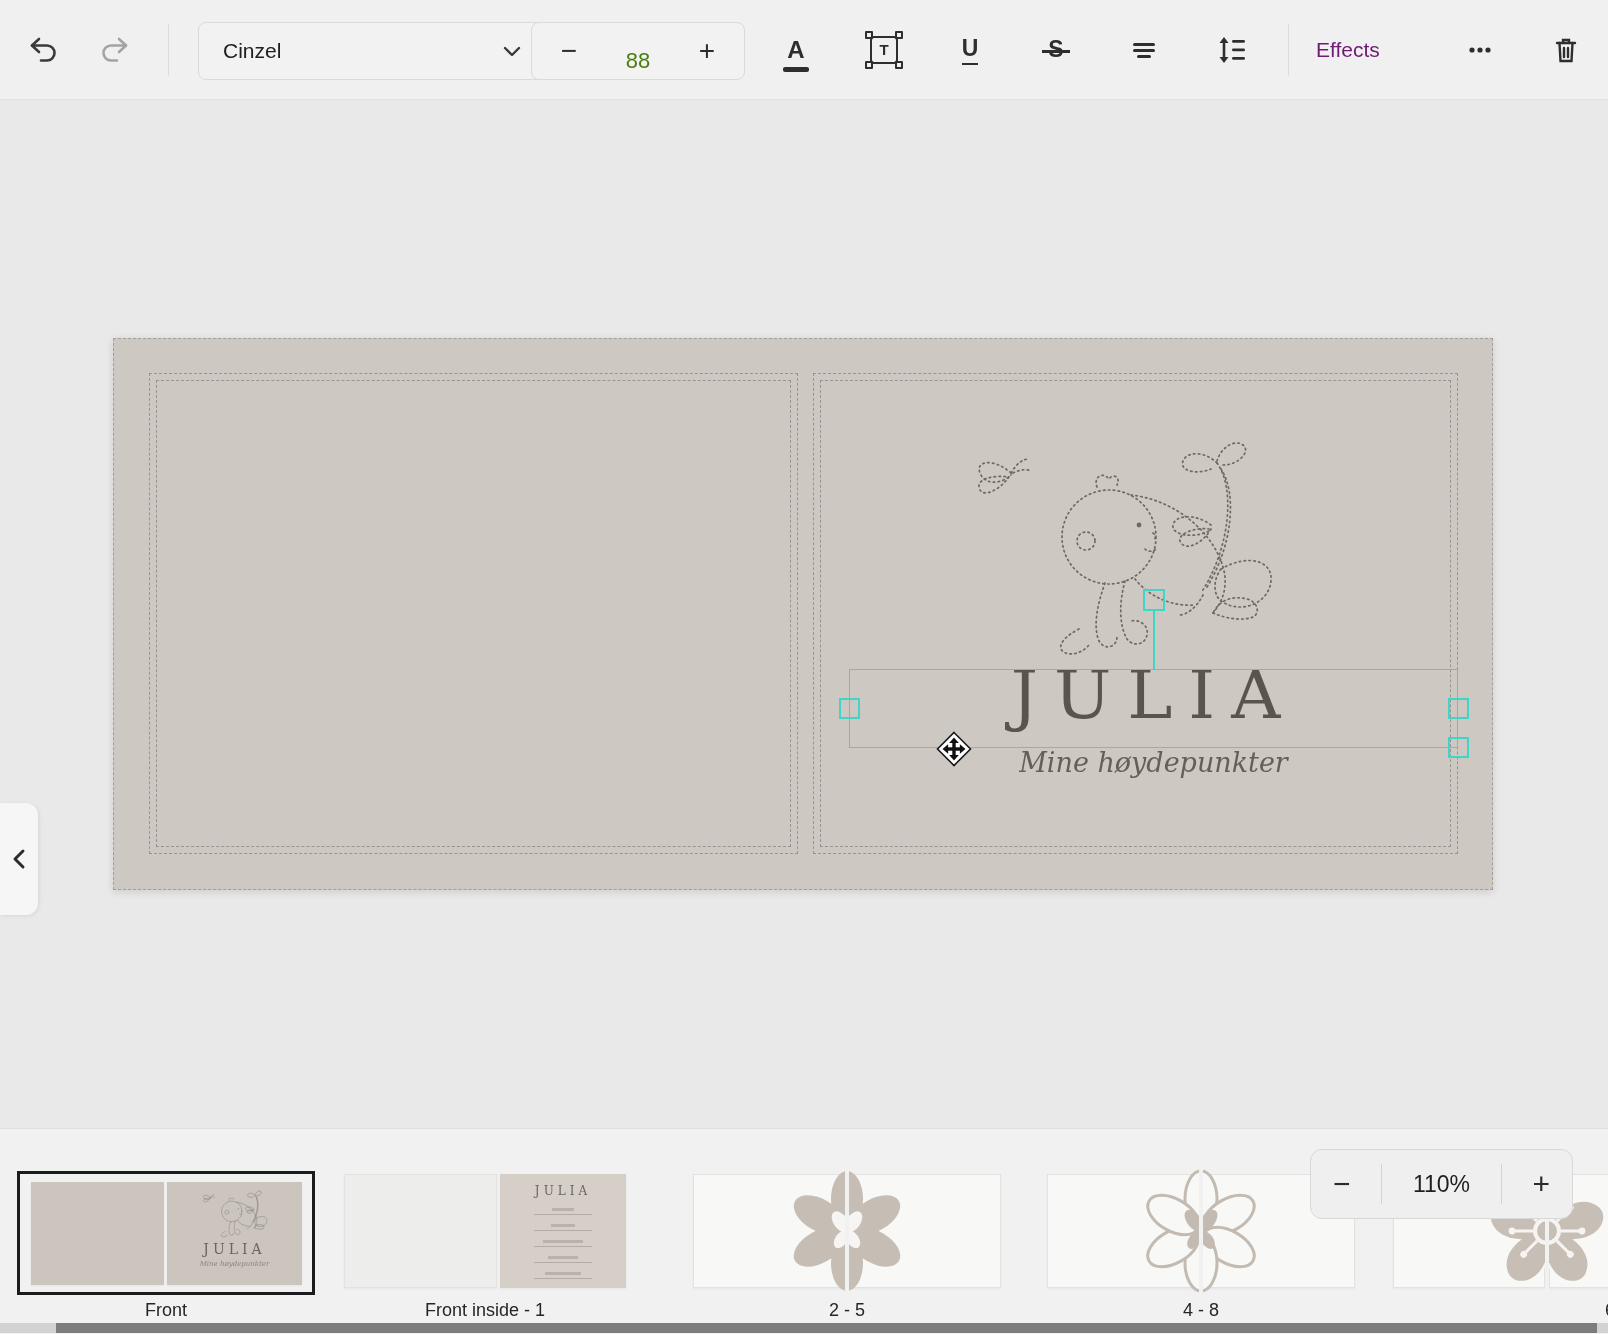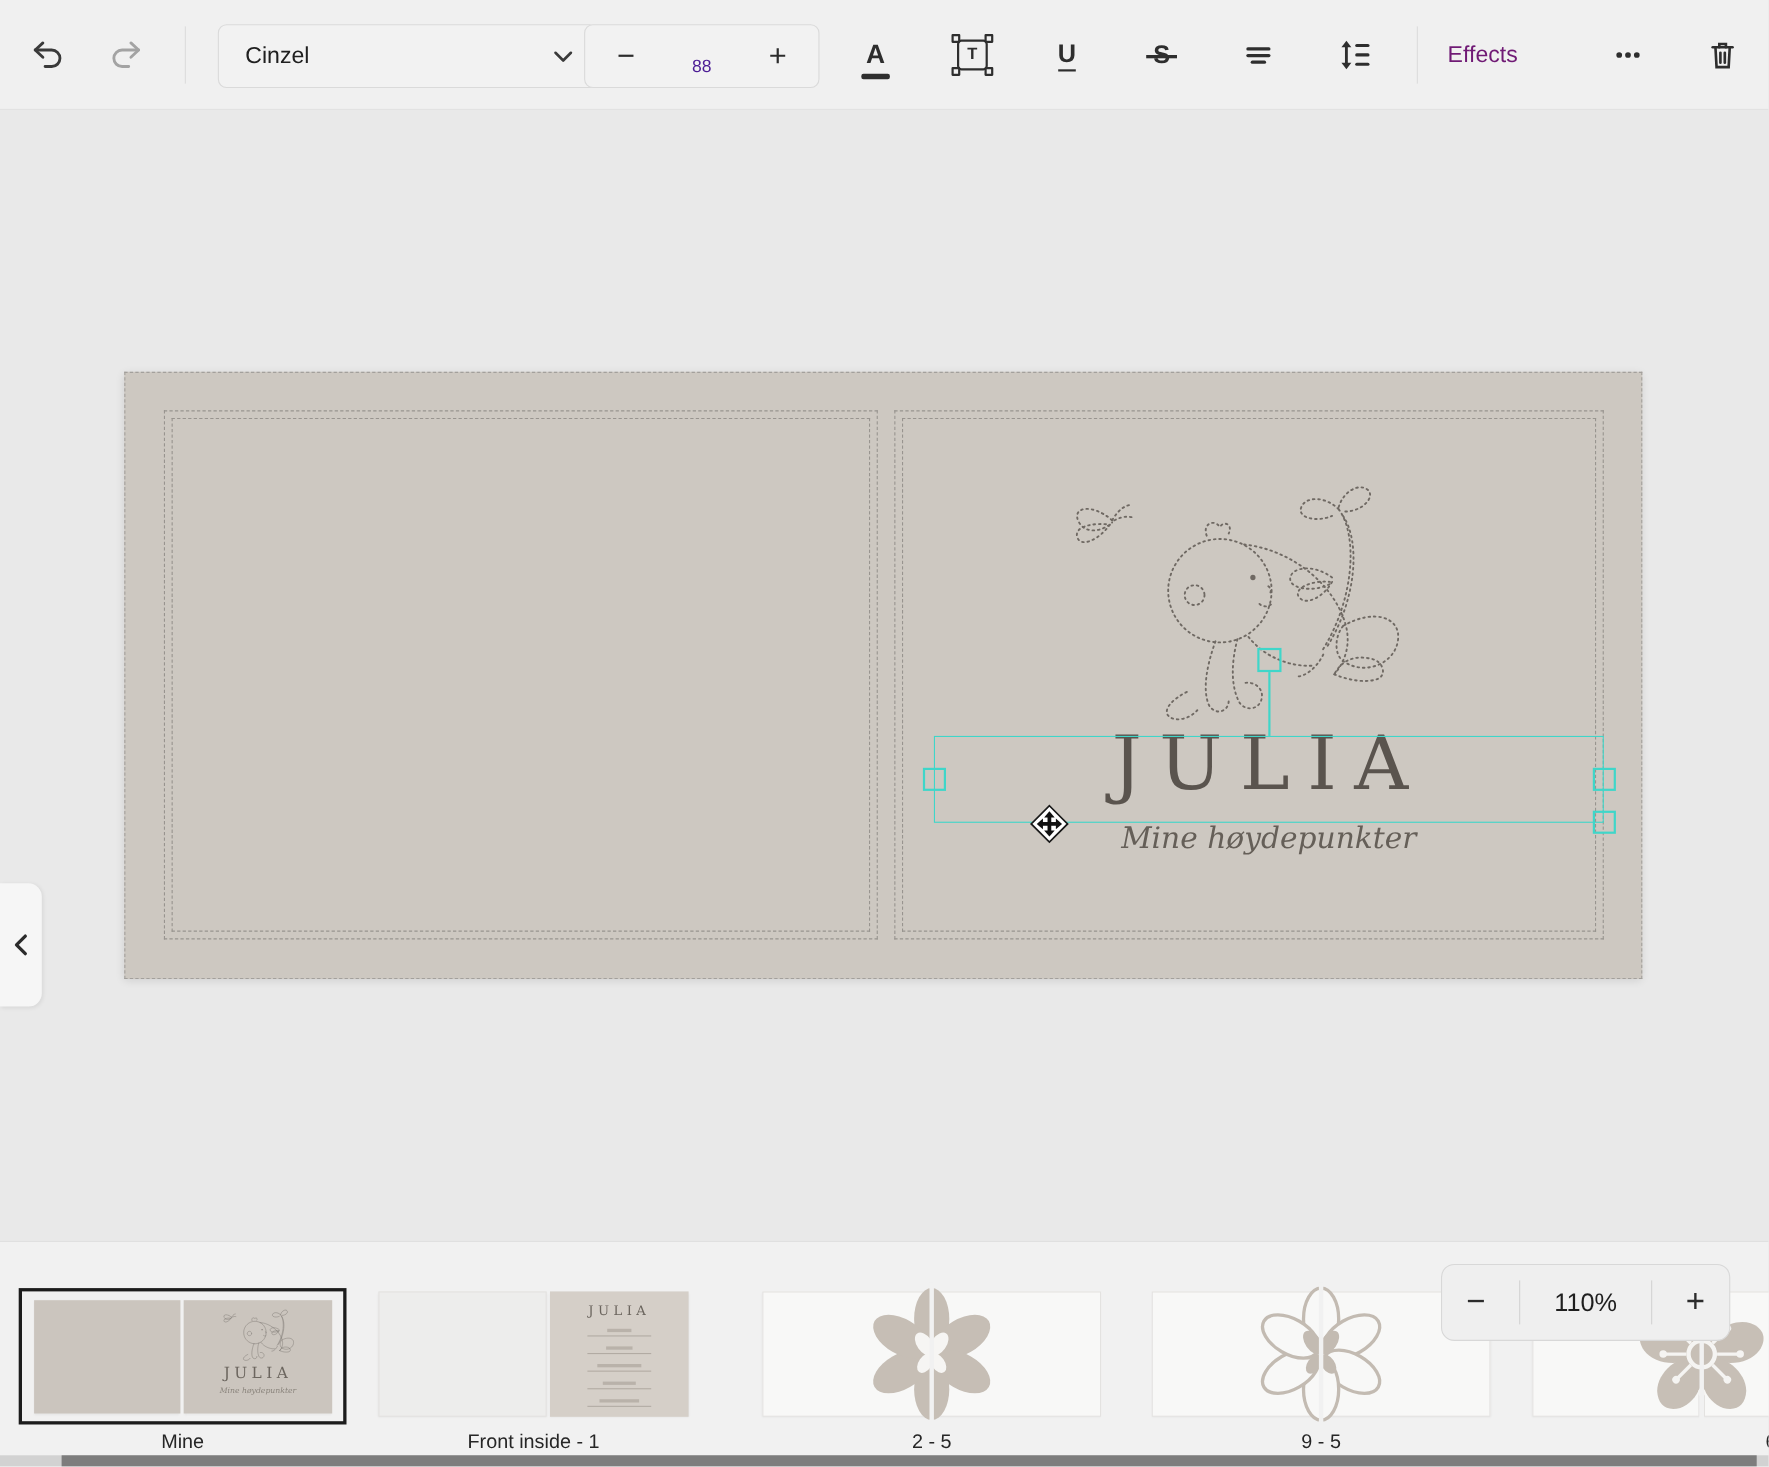--- a/index.html
+++ b/index.html
@@ -8,21 +8,21 @@
 
   
   .toolbar { position:absolute; left:0; top:0; width:1608px; height:100px; background:#f0f0f0; border-bottom:1px solid #e2e2e2; z-index:30; }
   .tb-icon { position:absolute; top:50%; transform:translateY(-50%); width:44px; height:44px; display:flex; align-items:center; justify-content:center; cursor:pointer; }
   .tb-sep { position:absolute; top:24px; width:1px; height:52px; background:#dcdcdc; }
   .tb-box { position:absolute; top:22px; height:58px; background:#f2f2f2; border:1px solid #dadada; border-radius:8px; display:flex; align-items:center; }
   .font-box { left:198px; width:346px; justify-content:space-between; padding:0 20px 0 24px; cursor:pointer; }
   .font-name { font-size:21px; color:#202020; }
   .size-box { left:531px; width:214px; justify-content:space-between; padding:0 20px; }
   .stepper-btn { font-size:28px; color:#2c2c2c; cursor:pointer; line-height:1; width:34px; text-align:center; }
-  .size-value { font-size:16px; color:#4c1d95;margin-top:20px; }
+  .size-value { font-size:22px; color:#4d7c0f;margin-top:20px; }
   .effects-label { position:absolute; left:1316px; top:0; height:100px; display:flex; align-items:center; font-size:21px; color:#701a75; cursor:pointer; }
   .icon-A { position:relative; font-family:"Liberation Sans",sans-serif; font-size:24px; color:#2e2e2e; font-weight:bold; }
   .icon-A .bar { position:absolute; left:-4px; right:-4px; bottom:-8px; height:5px; background:#2e2e2e; border-radius:2px; }
   .icon-U { font-size:23px; color:#2e2e2e; font-weight:bold; border-bottom:2.5px solid #2e2e2e; padding-bottom:1px; }
   .icon-S { position:relative; font-size:23px; color:#2e2e2e; font-weight:bold; }
   .icon-S .strike { position:absolute; left:-6px; right:-6px; top:52%; height:2.5px; background:#2e2e2e; }
   .icon-tbox { position:relative; width:28px; height:28px; border:2.2px solid #2e2e2e; border-radius:4px; display:flex; align-items:center; justify-content:center; font-size:15px; font-weight:bold; color:#2e2e2e; }
   .icon-tbox i { position:absolute; width:8px; height:8px; background:#f0f0f0; border:2.2px solid #2e2e2e; border-radius:1px; font-style:normal; }
   .icon-tbox .c1{left:-7px;top:-7px}.icon-tbox .c2{right:-7px;top:-7px}.icon-tbox .c3{left:-7px;bottom:-7px}.icon-tbox .c4{right:-7px;bottom:-7px}
 
@@ -375,21 +375,21 @@
 
   <div class="cover-sel"></div>
   <div class="tpage beige" style="left:31px; top:1182px; width:133px; height:103px"></div>
   <div class="tpage beige" style="left:167px; top:1182px; width:135px; height:103px">
     <svg style="position:absolute; left:32px; top:6px; width:72px; height:52px" viewBox="0 0 330 240">
         <use href="#baby-art"></use>
       </svg>
     <div class="mini-julia" style="left:0; right:0; top:59px; font-size:14px">JULIA</div>
     <div class="mini-script" style="left:0; right:0; top:78px; font-size:7px">Mine høydepunkter</div>
   </div>
-  <div class="thumb-label" style="left:166px">Mine</div>
+  <div class="thumb-label" style="left:166px">Front</div>
 
   <div>
     <div class="tpage" style="left:344px; top:1174px; width:153px; height:114px; background:#ededec"></div>
     <div class="tpage beige" style="left:500px; top:1174px; width:126px; height:114px; background:#d5cfc8">
       <div class="mini-julia" style="left:0; right:0; top:10px; font-size:12px">JULIA</div>
       <div style="position:absolute; left:0; right:0; top:34px">
         <div class="toc-row">
             <div class="txt" style="width:22px"></div>
           </div>
         <div class="toc-row">
@@ -420,21 +420,21 @@
   <div class="thumb-label" style="left:847px">2 - 5</div>
 
   <div>
     <div class="tpage" style="left:1047px; top:1174px; width:152px; height:114px"></div>
     <div class="tpage" style="left:1203px; top:1174px; width:152px; height:114px"></div>
     <svg class="flower-svg" style="left:1136px; top:1166px; width:130px; height:130px" viewBox="0 0 130 130">
         <use href="#flower6-outline"></use>
       </svg>
     <div class="gutter-cut" style="left:1199px; top:1166px; height:130px"></div>
   </div>
-  <div class="thumb-label" style="left:1201px">9 - 5</div>
+  <div class="thumb-label" style="left:1201px">4 - 8</div>
 
   <div>
     <div class="tpage" style="left:1393px; top:1174px; width:152px; height:114px"></div>
     <div class="tpage" style="left:1549px; top:1174px; width:152px; height:114px"></div>
     <svg class="flower-svg" style="left:1472px; top:1156px; width:150px; height:150px" viewBox="0 0 150 150">
         <use href="#sakura"></use>
       </svg>
     <div class="gutter-cut" style="left:1545px; top:1156px; height:150px"></div>
   </div>
   <div class="thumb-label" style="left:1623px">6 - 7</div>

